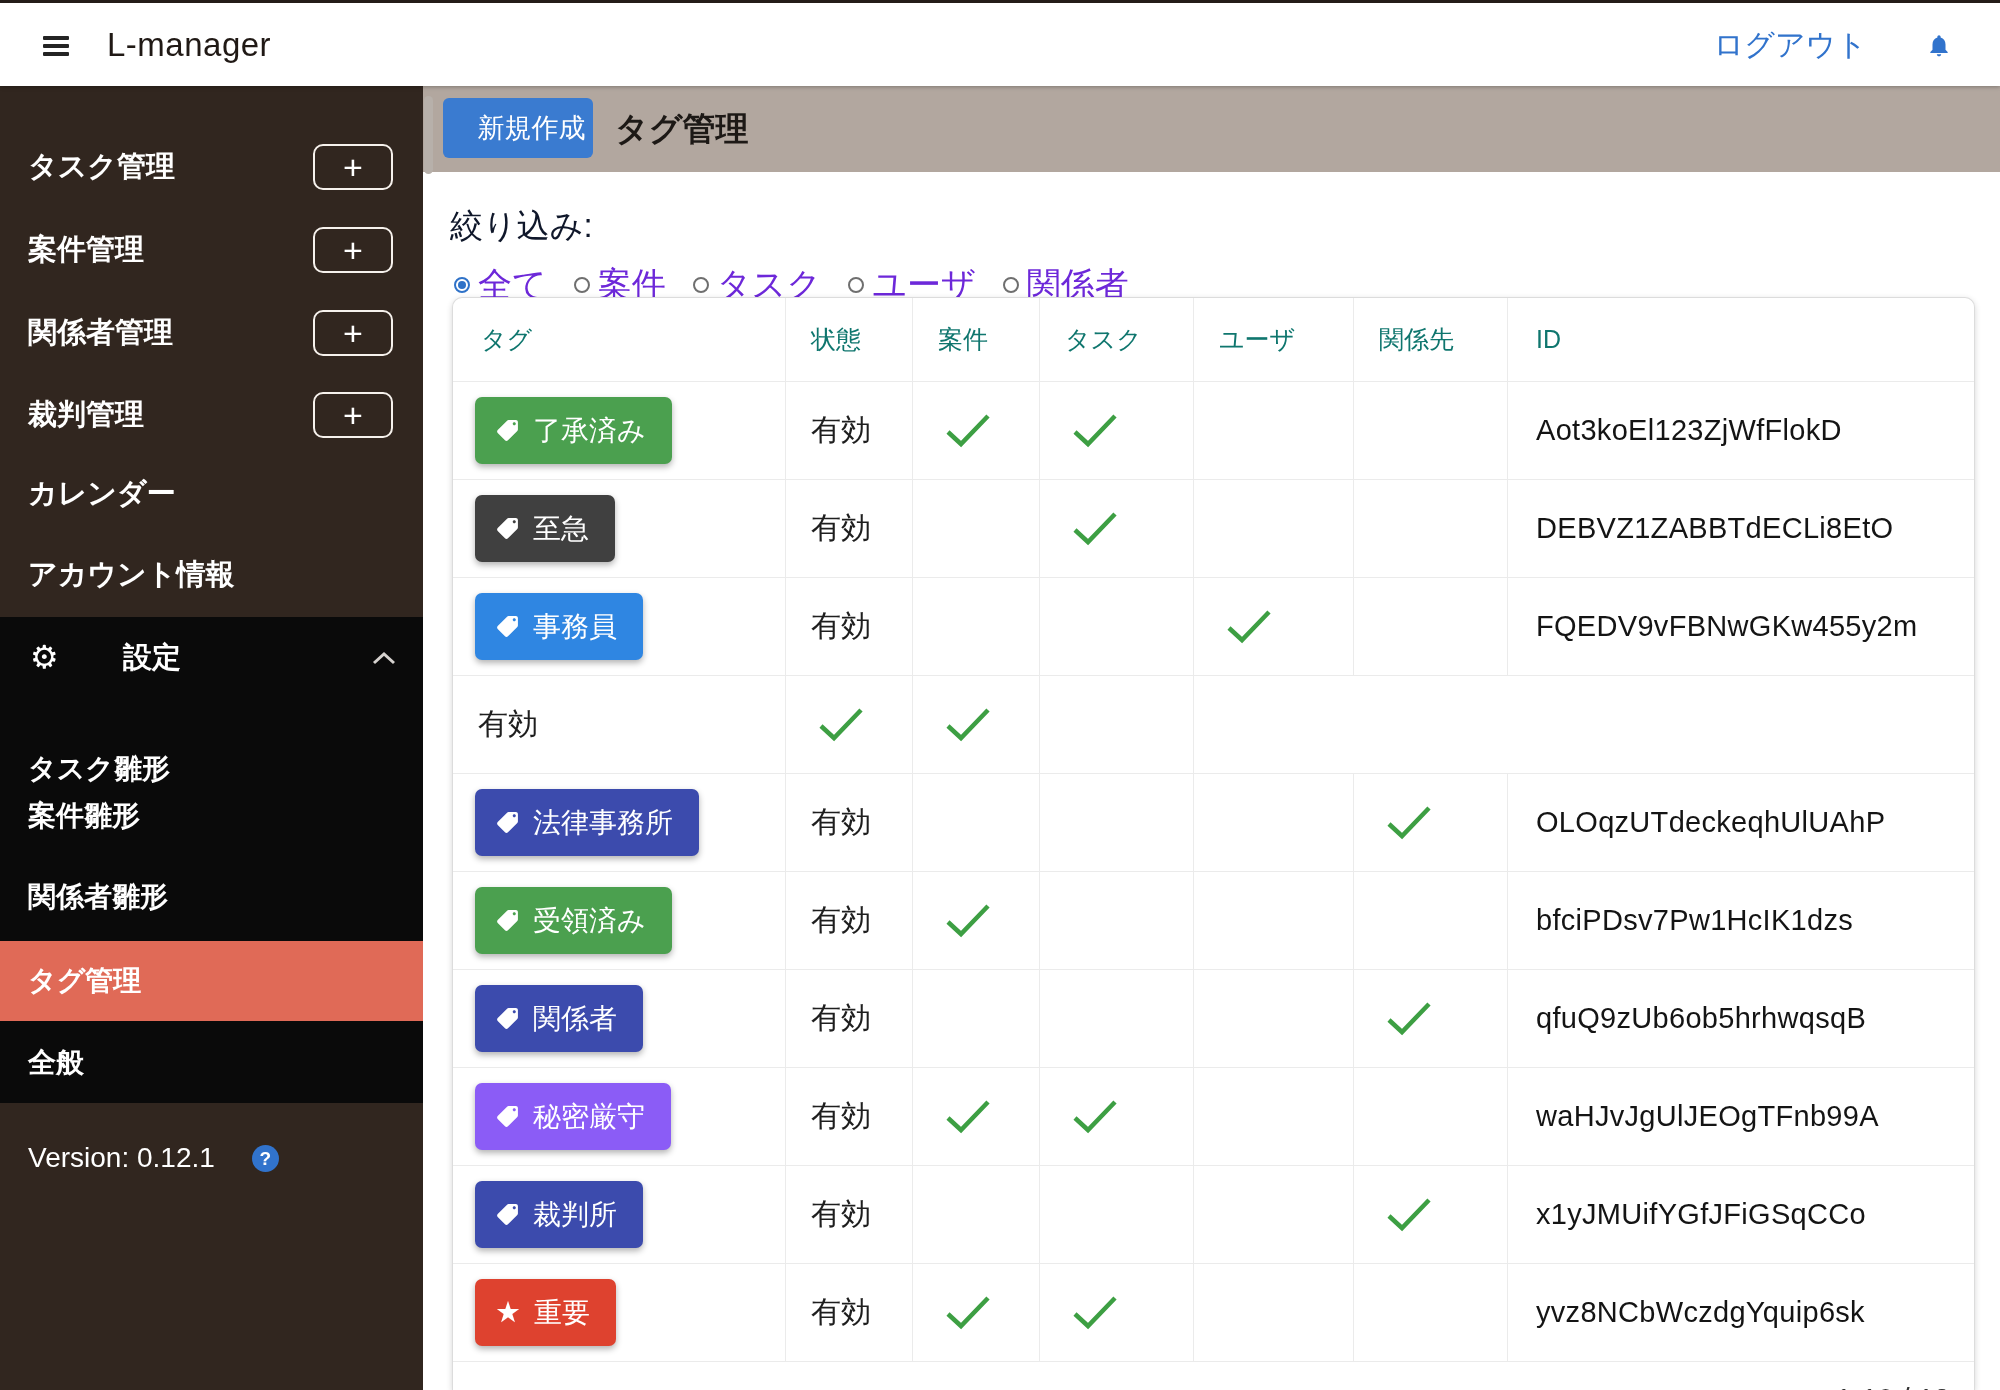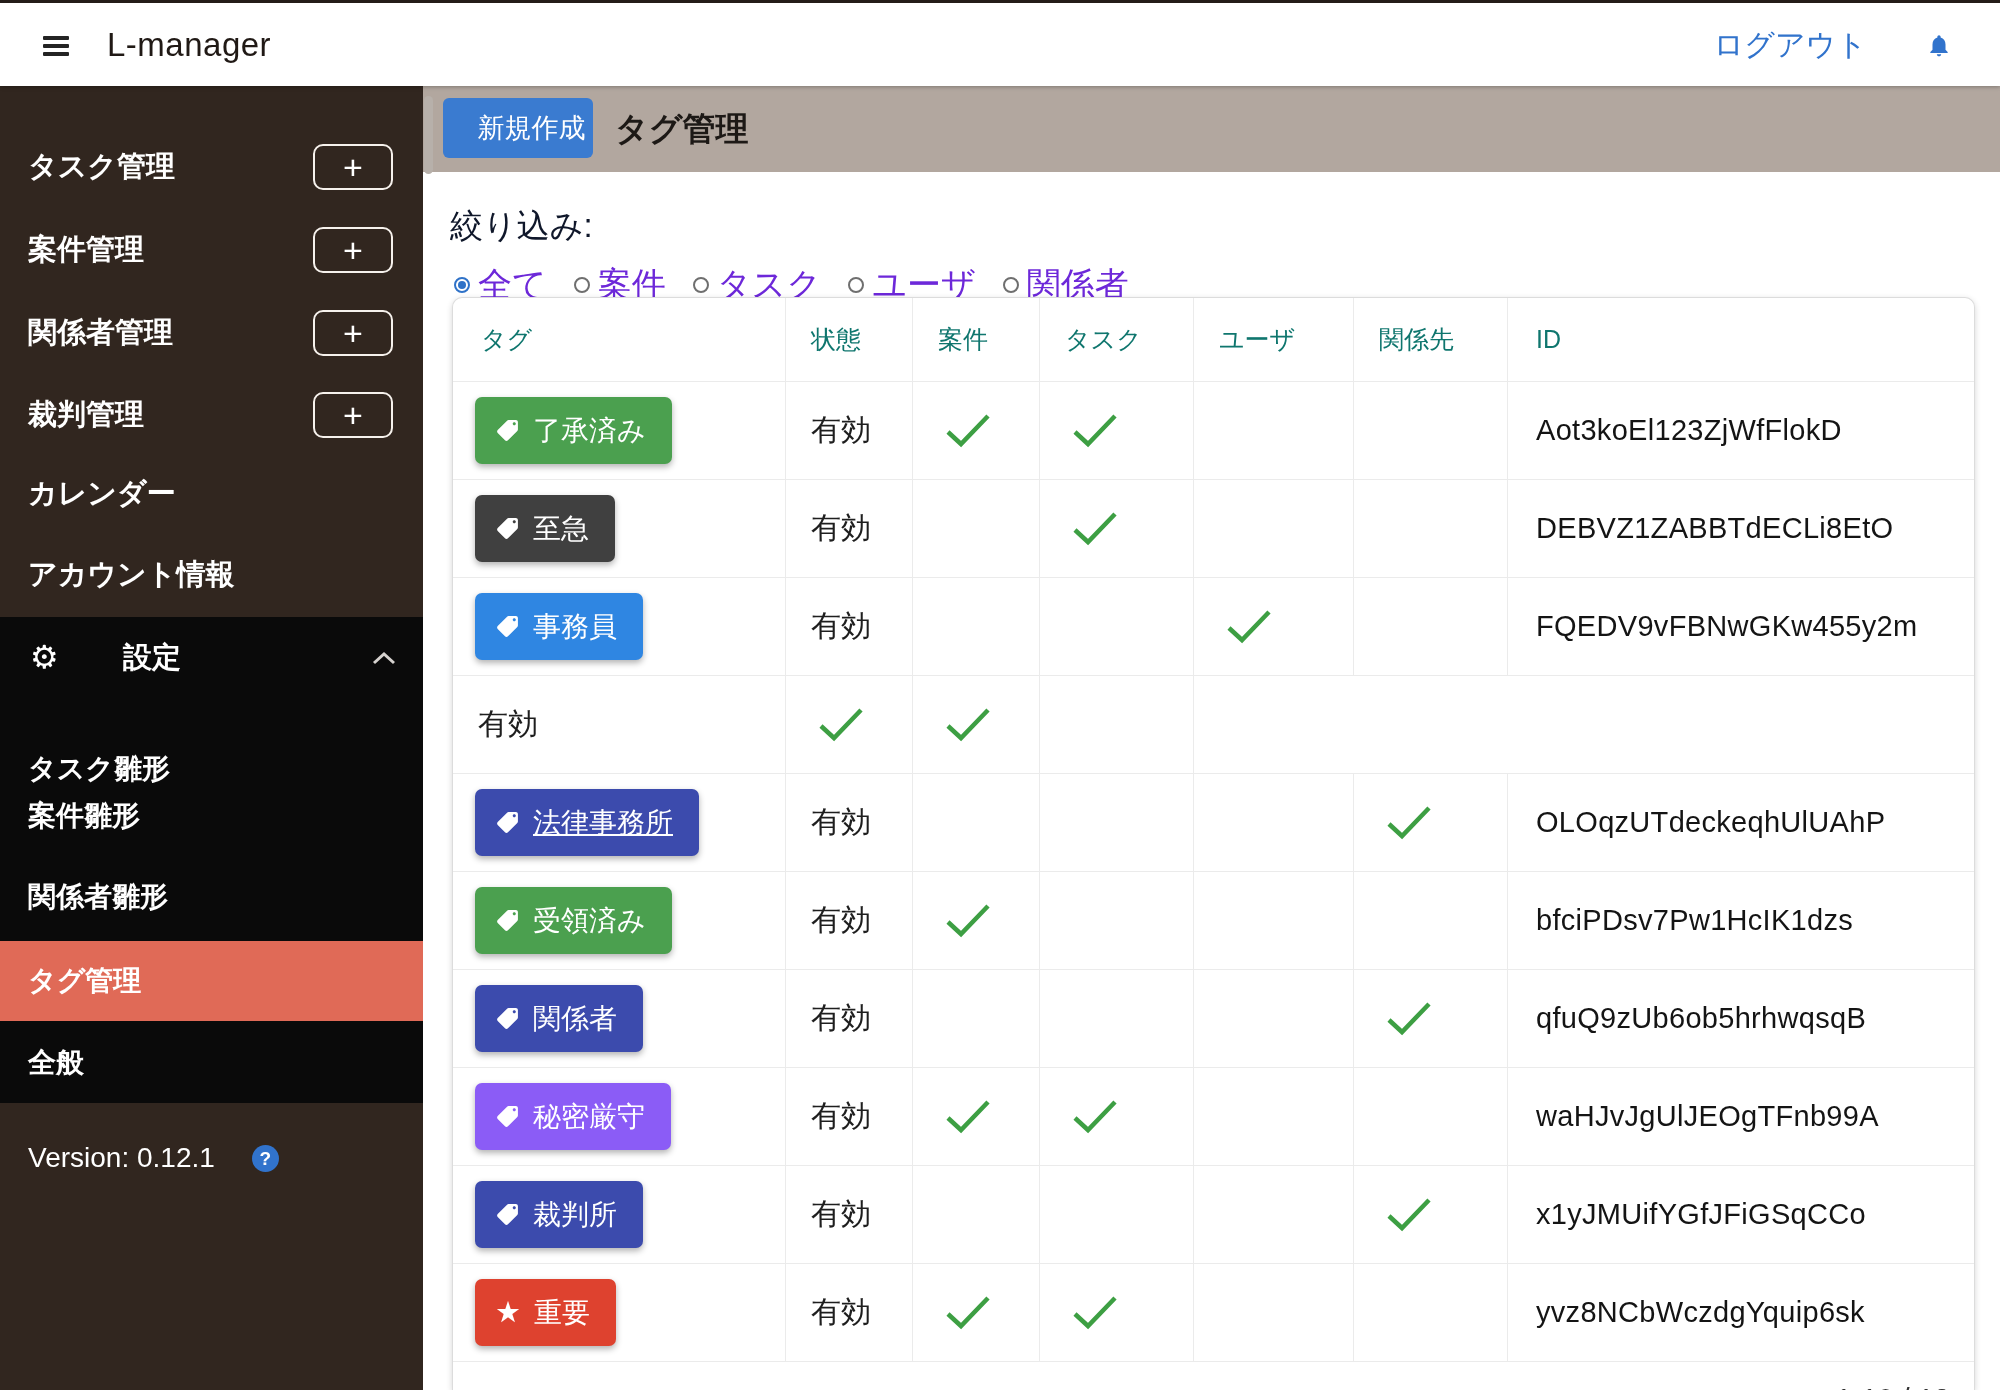--- a/index.html
+++ b/index.html
@@ -260,21 +260,21 @@
         <div class="cell-check">
           <svg width="46" height="36" viewBox="0 0 46 36">
             <path d="M3 19 L16 31 L43 3" fill="none" stroke="#3d9f43" stroke-width="4.5"></path>
           </svg>
         </div>
         <div class="cell-check"></div>
         <div class="cell-check"></div>
       </div>
       <div class="trow drow">
         <div class="cell-tag">
-          <span class="chip" style="background: rgb(60, 75, 173); text-decoration: underline;">
+          <span class="chip" style="background: rgb(60, 75, 173);">
             <svg width="25" height="25" viewBox="0 0 24 24" style="transform:scaleX(-1)">
               <path fill="#fff" d="M21.41 11.58l-9-9C12.05 2.22 11.55 2 11 2H4c-1.1 0-2 .9-2 2v7c0 .55.22 1.05.59 1.42l9 9c.36.36.86.58 1.41.58s1.05-.22 1.41-.59l7-7c.37-.36.59-.86.59-1.41s-.22-1.06-.59-1.42zM5.5 7C4.67 7 4 6.33 4 5.5S4.67 4 5.5 4 7 4.67 7 5.5 6.33 7 5.5 7z"></path>
             </svg>
             <span>法律事務所</span>
           </span>
         </div>
         <div class="cell-status">有効</div>
         <div class="cell-check"></div>
         <div class="cell-check"></div>
         <div class="cell-check"></div>

